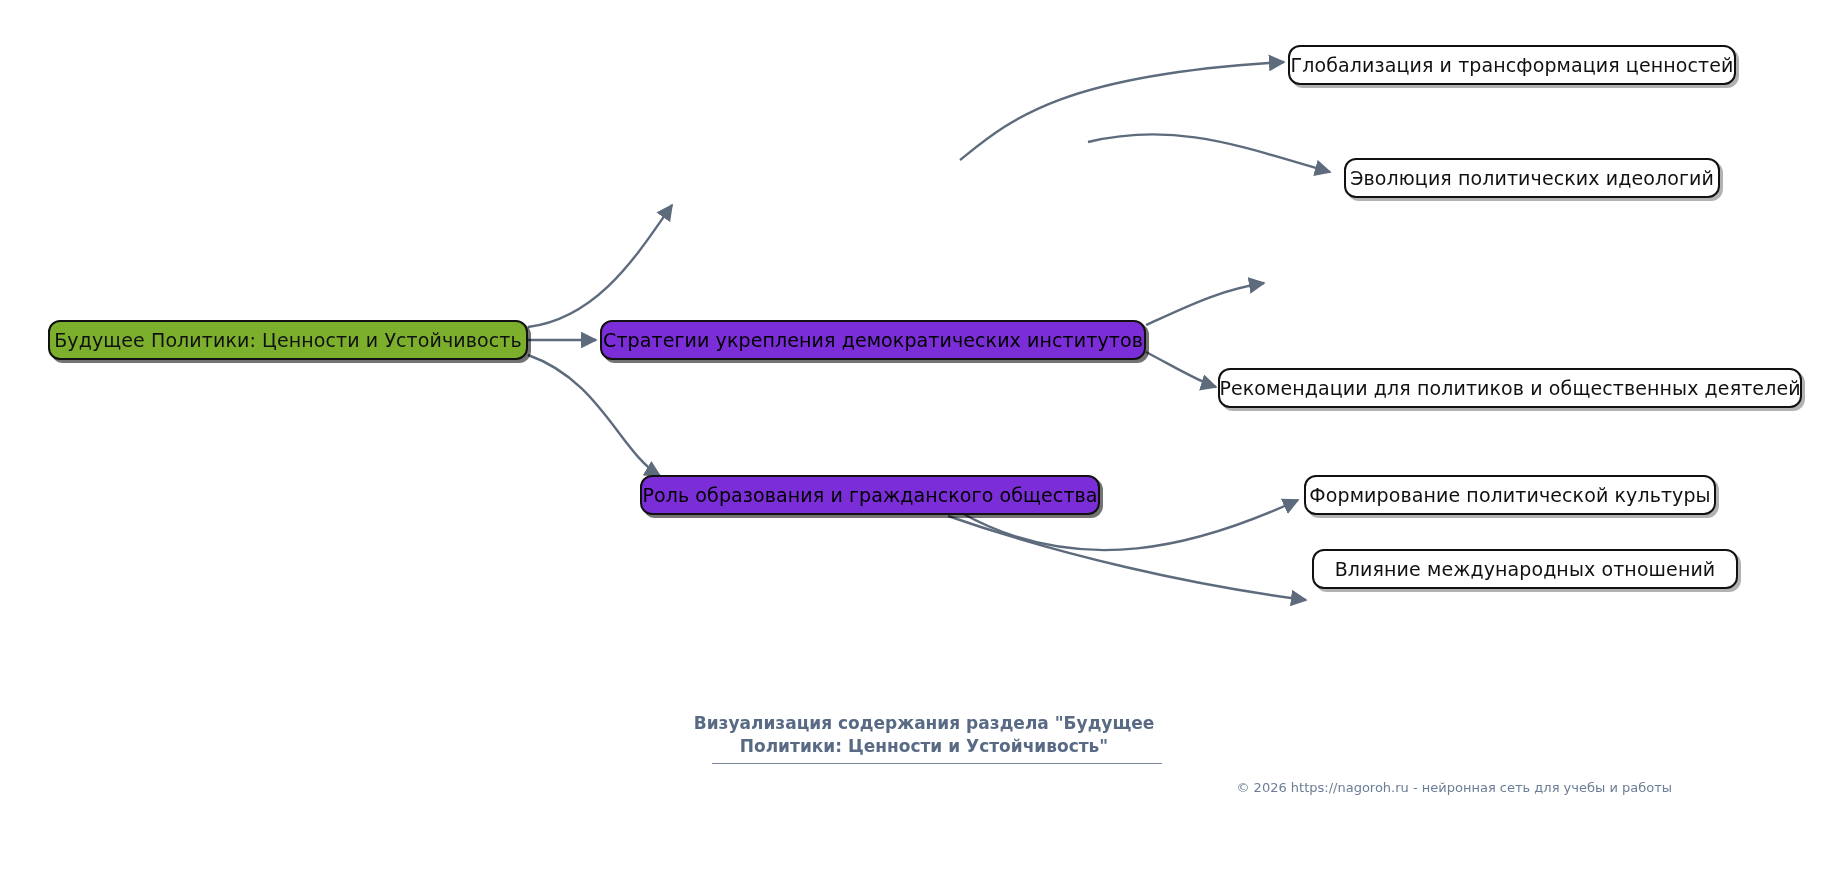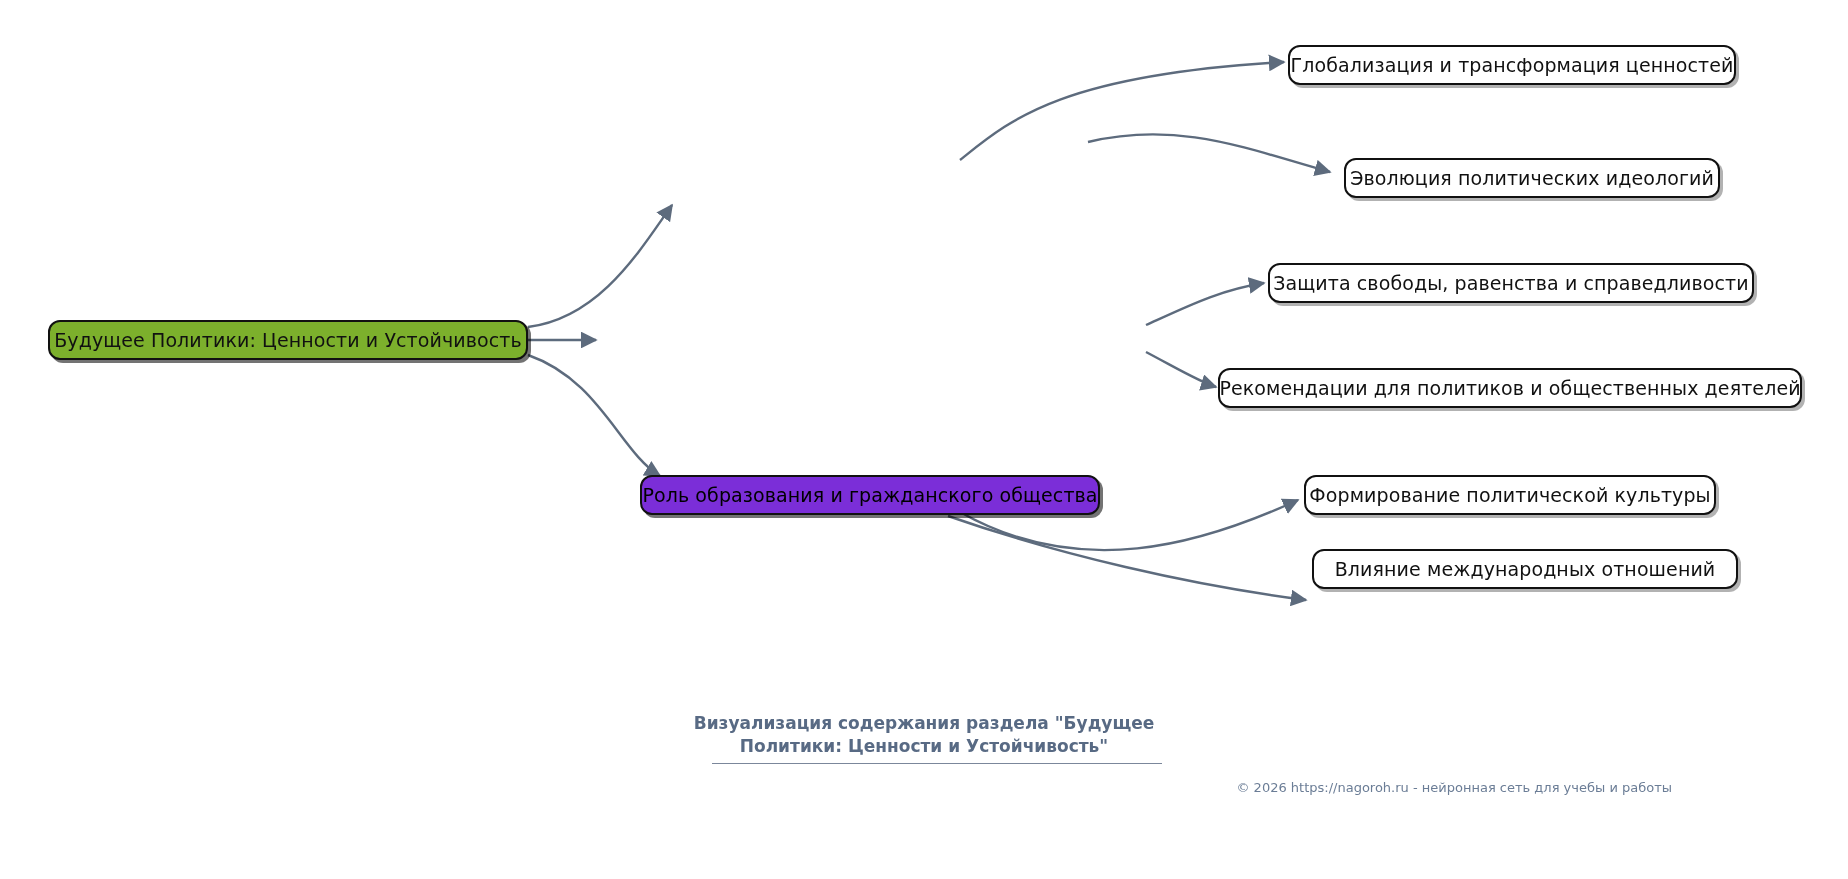--- a/index.html
+++ b/index.html
@@ -124,28 +124,28 @@
       <path d="M 1146 352 C 1180 370 1200 382 1216 387"></path>
 
       <path d="M 960 512 C 1080 580 1200 545 1298 500"></path>
       <path d="M 948 516 C 1060 555 1190 585 1306 600"></path>
     </g>
   </svg>
 
   <div class="node node-root" style="left:48px; top:320px; width:480px;">Будущее Политики: Ценности и Устойчивость</div>
 
 
+  <div class="node node-branch" style="left:600px; top:320px; width:546px;">Стратегии укрепления демократических институтов</div>
 
   <div class="node node-branch" style="left:640px; top:475px; width:460px;">Роль образования и гражданского общества</div>
 
   <div class="node node-leaf" style="left:1288px; top:45px; width:448px;">Глобализация и трансформация ценностей</div>
 
   <div class="node node-leaf" style="left:1324px; top:158px; width:376px;margin-left:20px;">Эволюция политических идеологий</div>
 
-  <div class="node node-leaf" style="left:1268px; top:263px; width:486px;">Защита свободы, равенства и справедливости</div>
 
   <div class="node node-leaf" style="left:1304px; top:475px; width:412px;">Формирование политической культуры</div>
 
   <div class="node node-leaf" style="left:1218px; top:368px; width:584px;">Рекомендации для политиков и общественных деятелей</div>
 
   <div class="node node-leaf" style="left:1312px; top:549px; width:426px;">Влияние международных отношений</div>
 
   <div id="caption">
     <span class="cap-line">Визуализация содержания раздела "Будущее</span>
     <span class="cap-line">Политики: Ценности и Устойчивость"</span>

